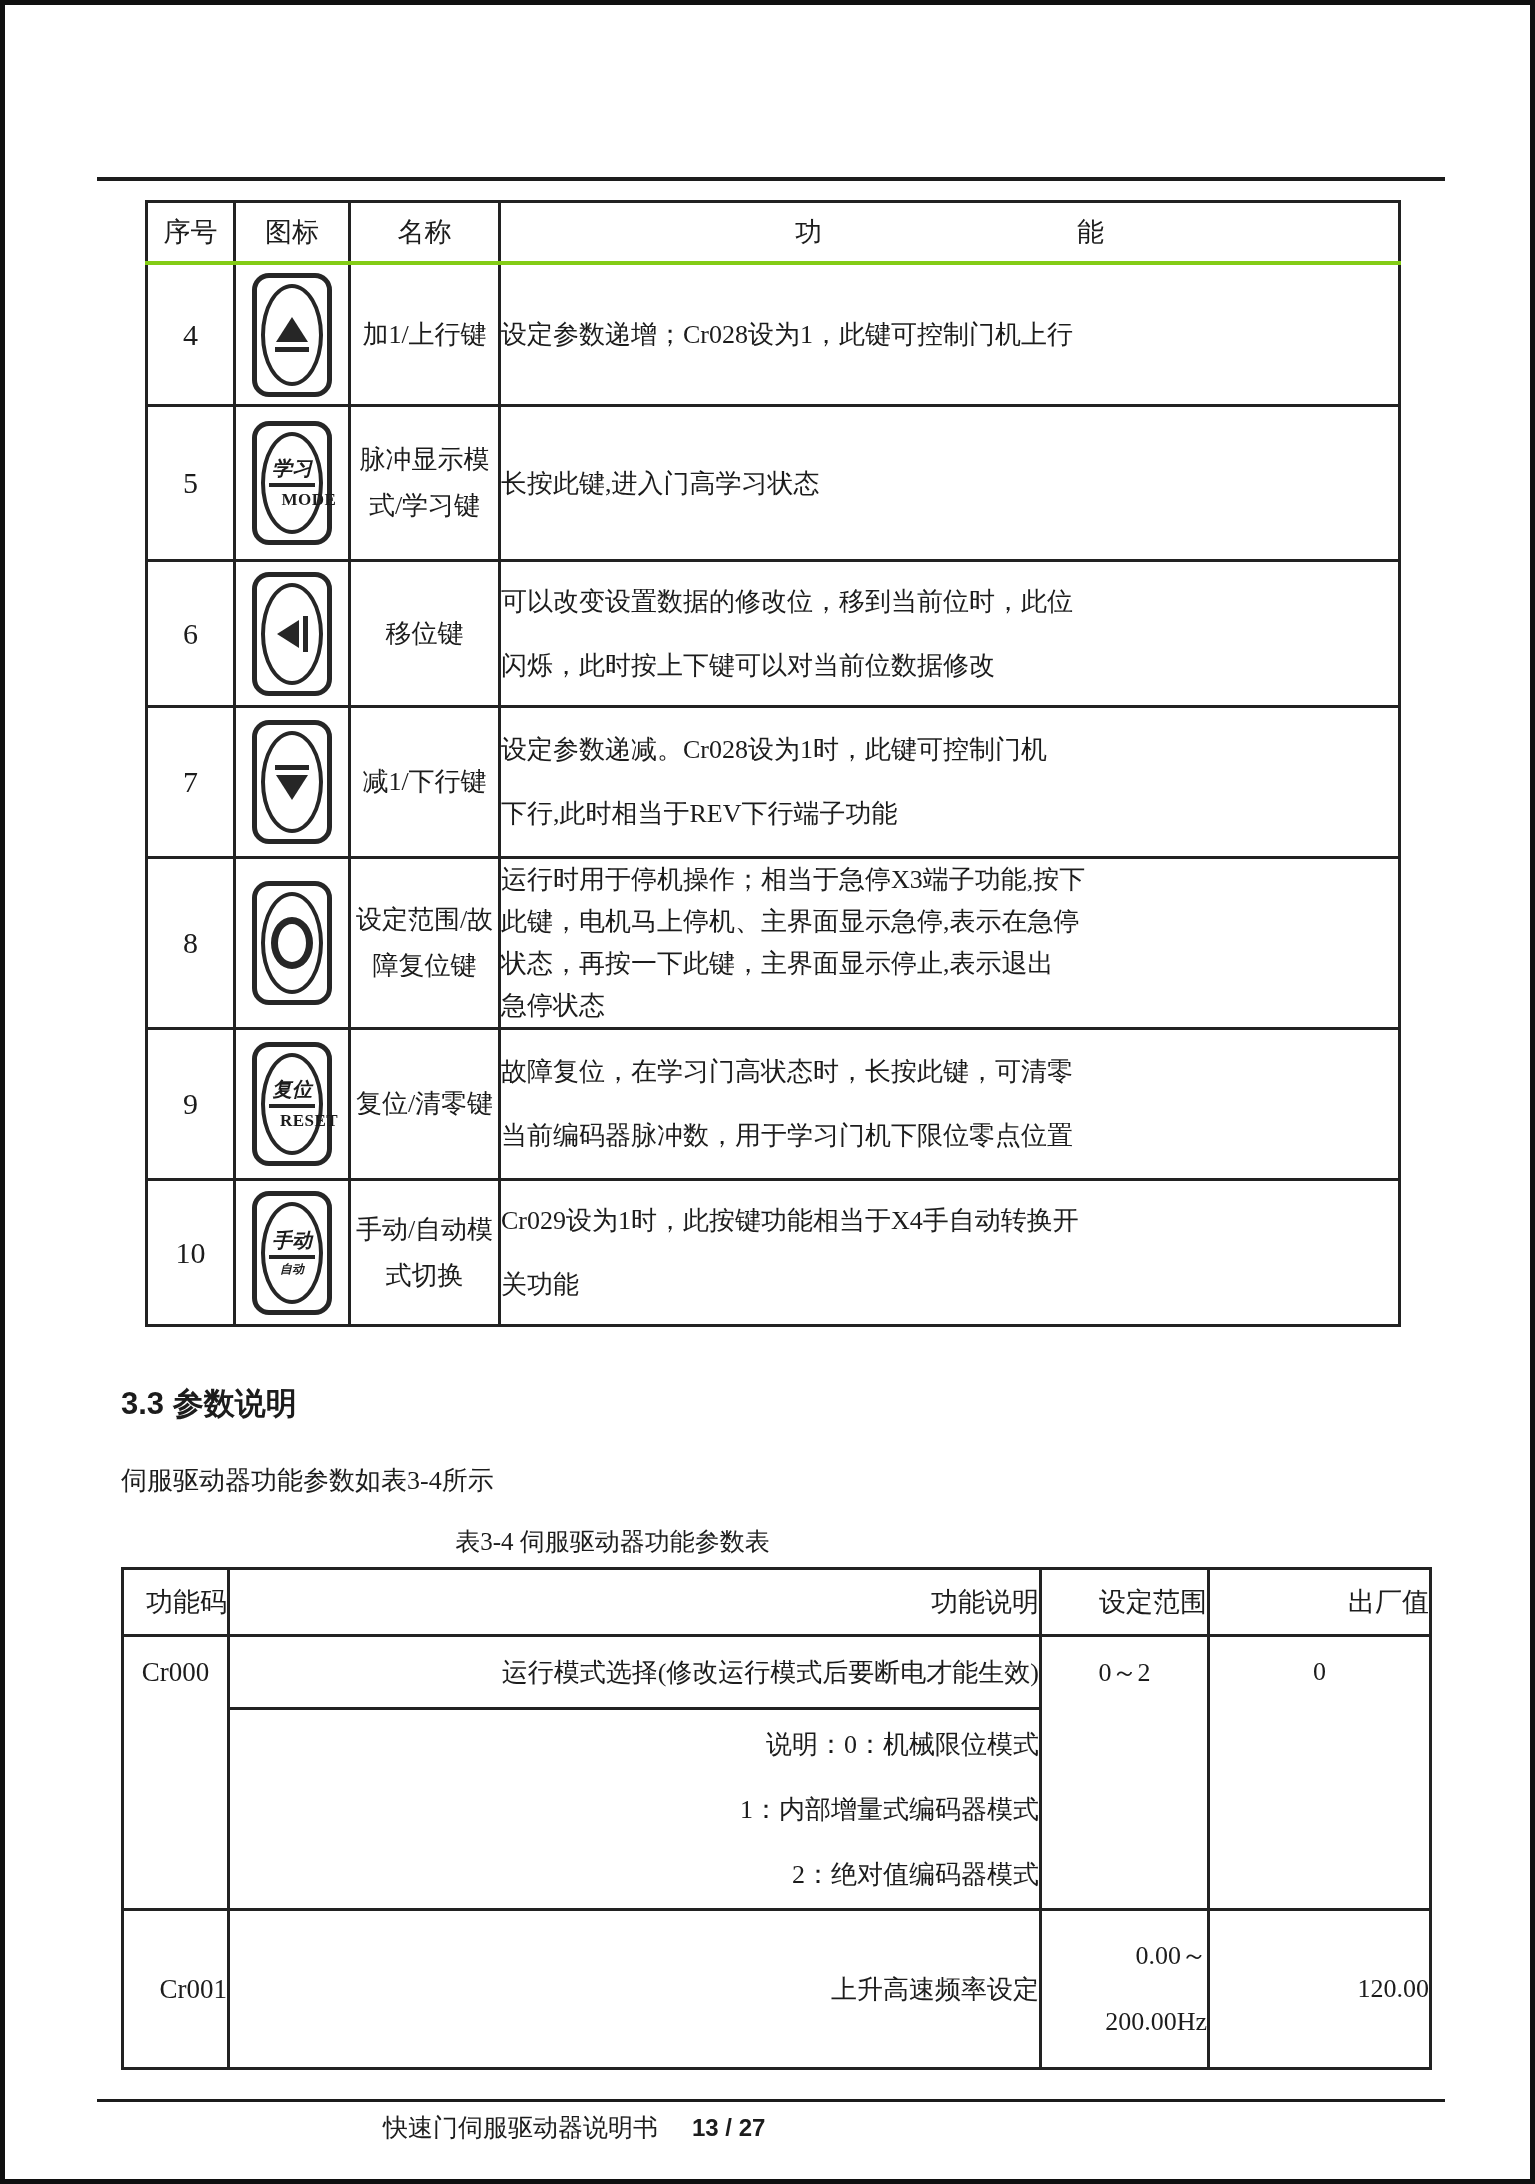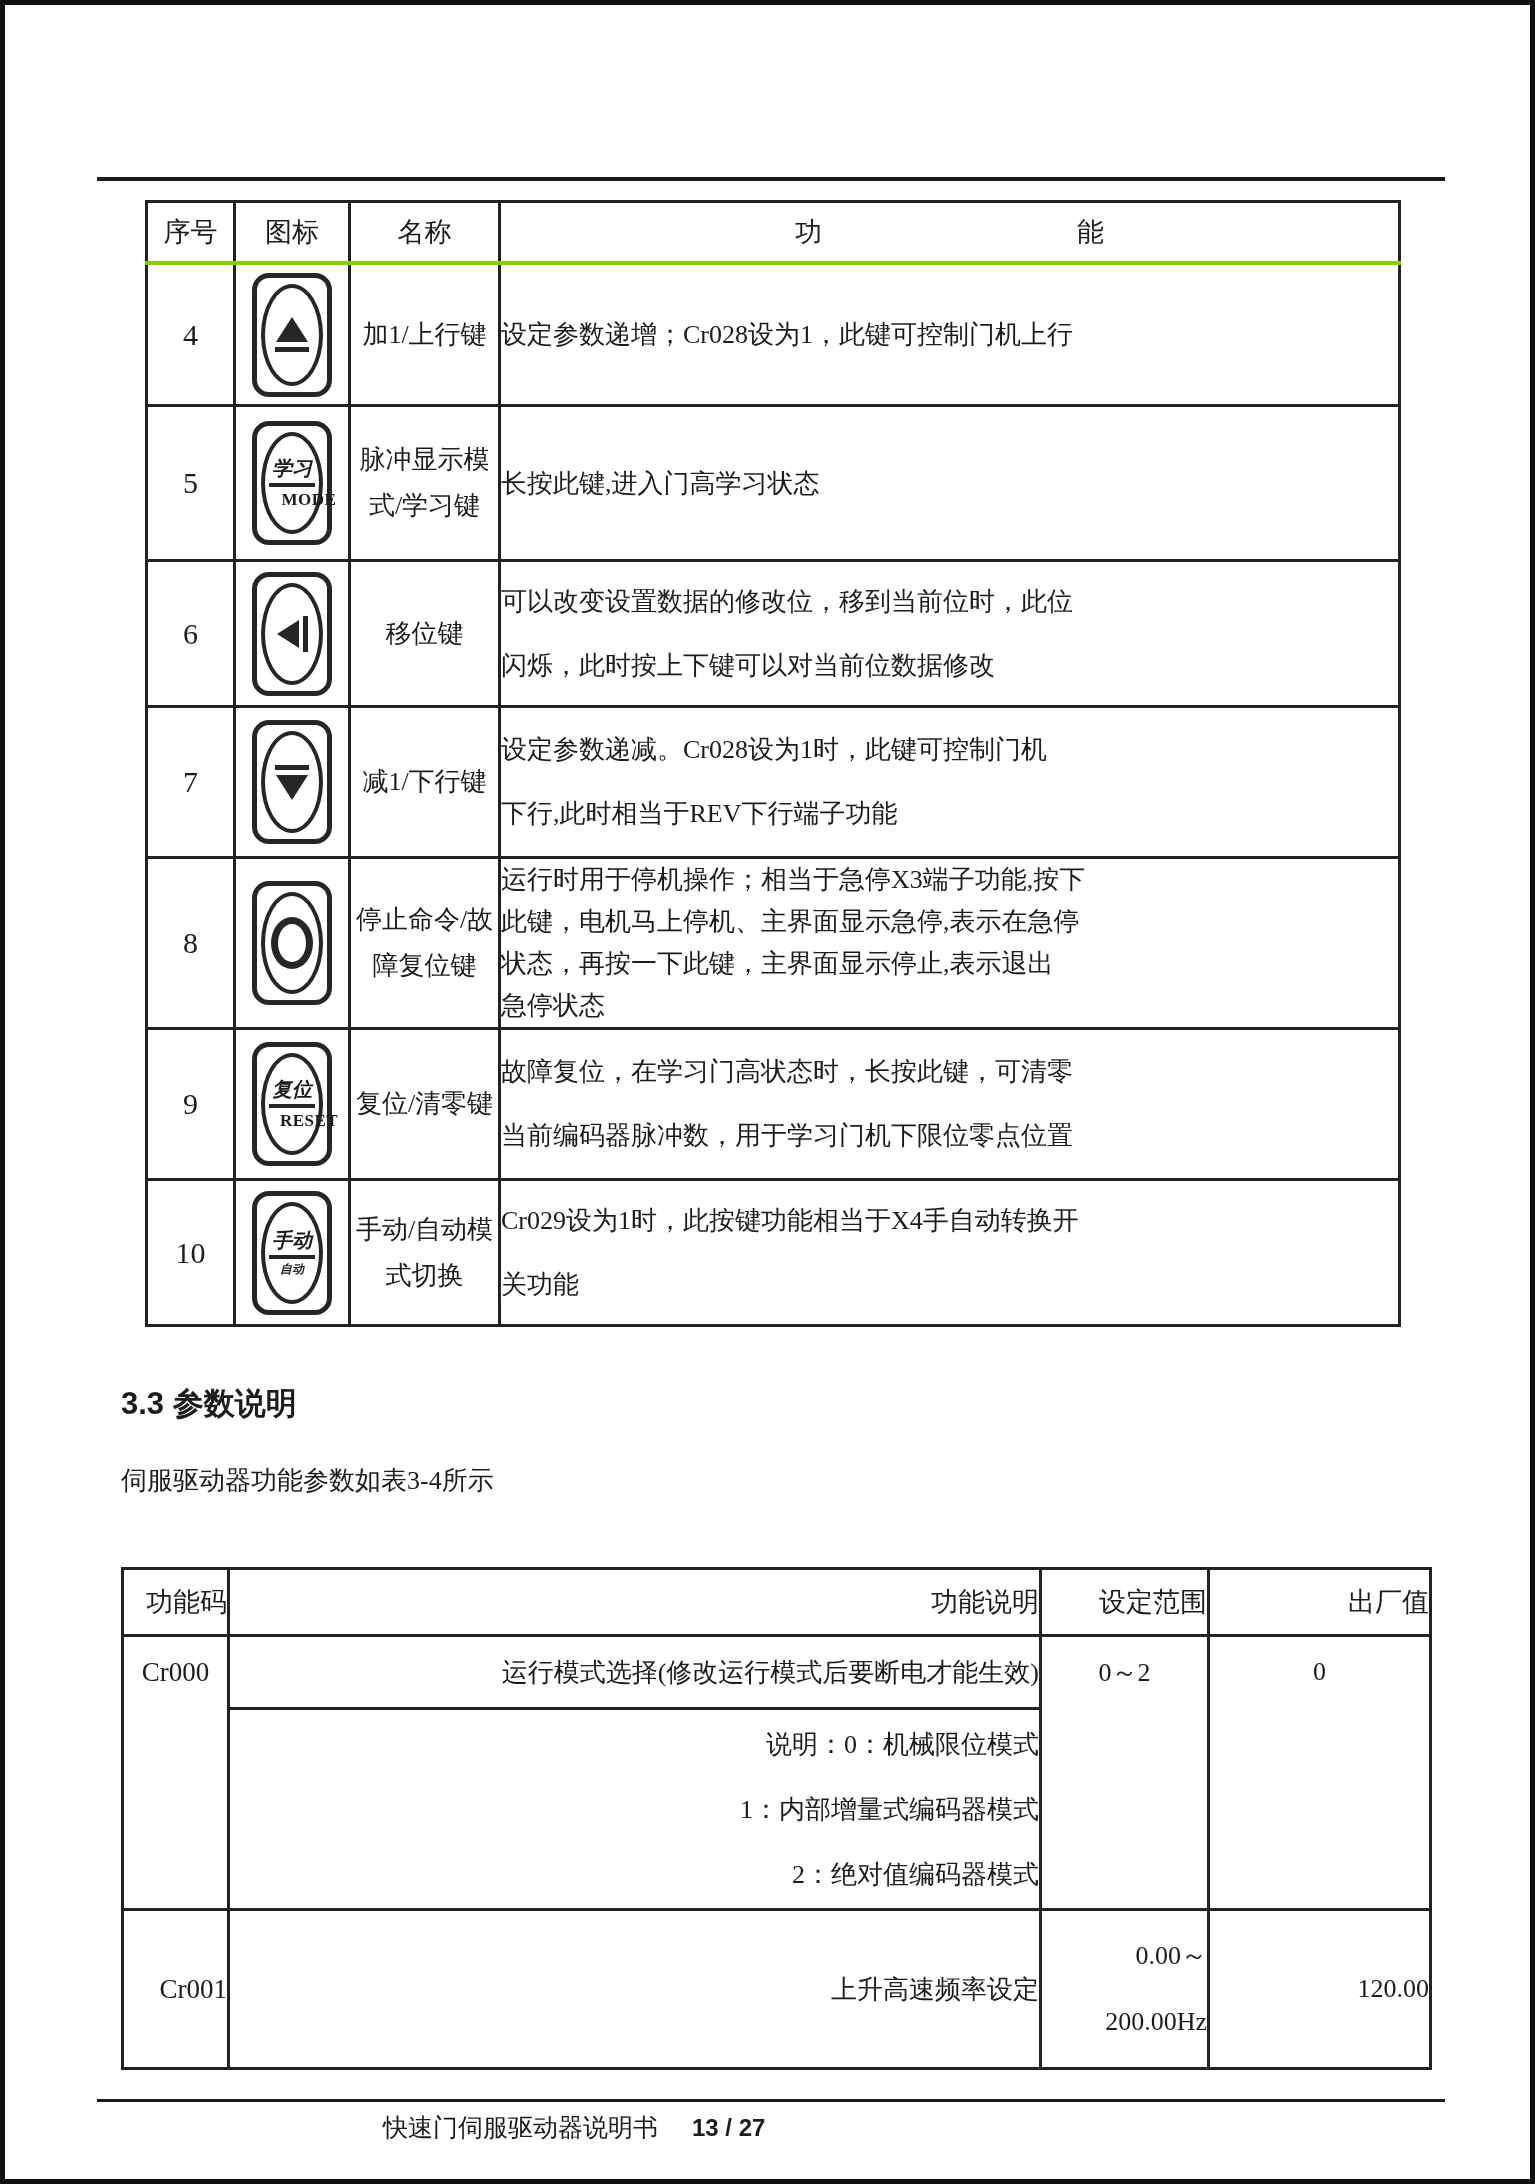--- a/index.html
+++ b/index.html
@@ -190,21 +190,21 @@
       </tr>
       <tr class="r8">
         <td class="no-cell">8</td>
         <td class="icon-cell">
           <div class="key">
             <div class="oval">
               <div class="ring"></div>
             </div>
           </div>
         </td>
-        <td class="name-cell">停止命令/故
+        <td class="name-cell">设定范围/故
 障复位键</td>
         <td class="func-cell lh4">
             <div class="txt">运行时用于停机操作；相当于急停X3端子功能,按下
 此键，电机马上停机、主界面显示急停,表示在急停
 状态，再按一下此键，主界面显示停止,表示退出
 急停状态</div>
           </td>
       </tr>
       <tr class="r9">
         <td class="no-cell">9</td>
@@ -239,20 +239,21 @@
         <td class="func-cell lh2">
             <div class="txt">Cr029设为1时，此按键功能相当于X4手自动转换开
 关功能</div>
           </td>
       </tr>
     </tbody>
   </table>
 
   <div class="sec-h">3.3 参数说明</div>
   <div class="intro">伺服驱动器功能参数如表3-4所示</div>
+  <div class="caption">表3-4 伺服驱动器功能参数表</div>
 
   <table class="t2">
     <colgroup>
         <col style="width:106px">
         <col style="width:812px">
         <col style="width:168px">
         <col style="width:222px">
       </colgroup>
     <thead>
       <tr>

